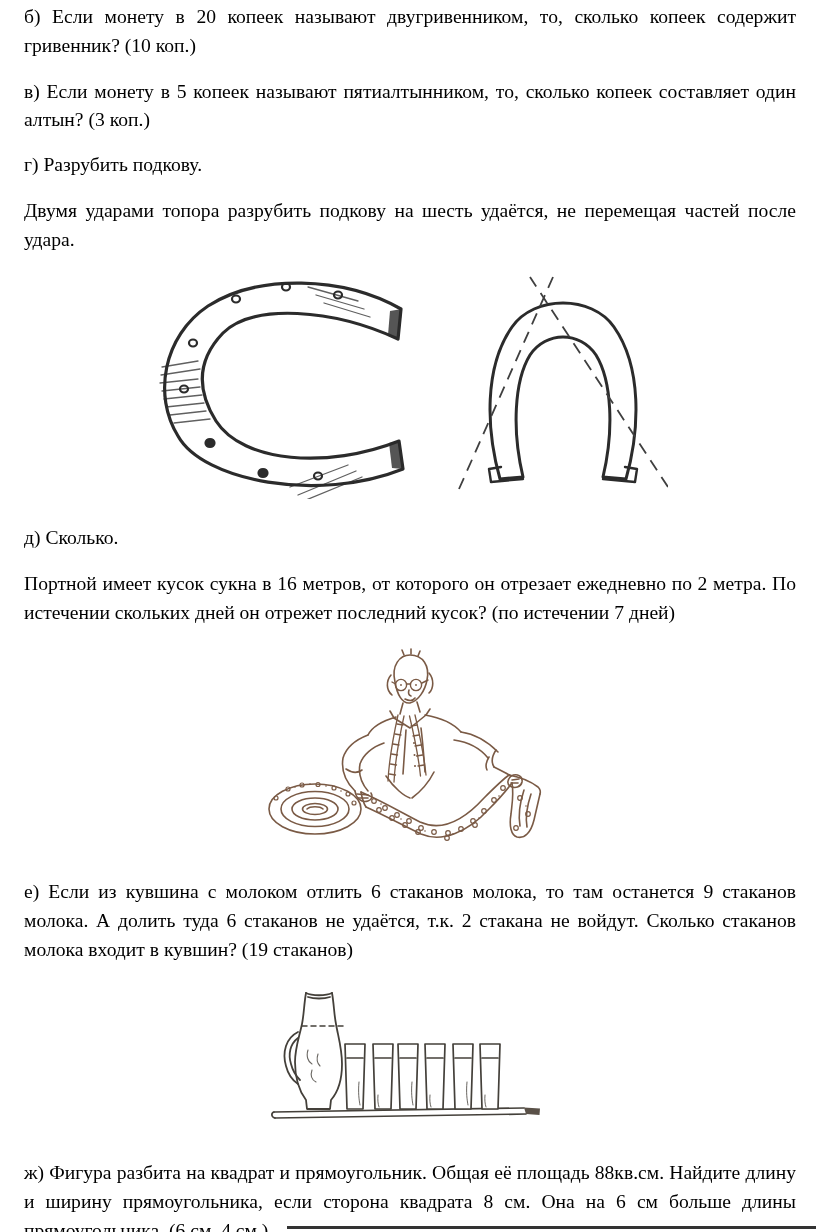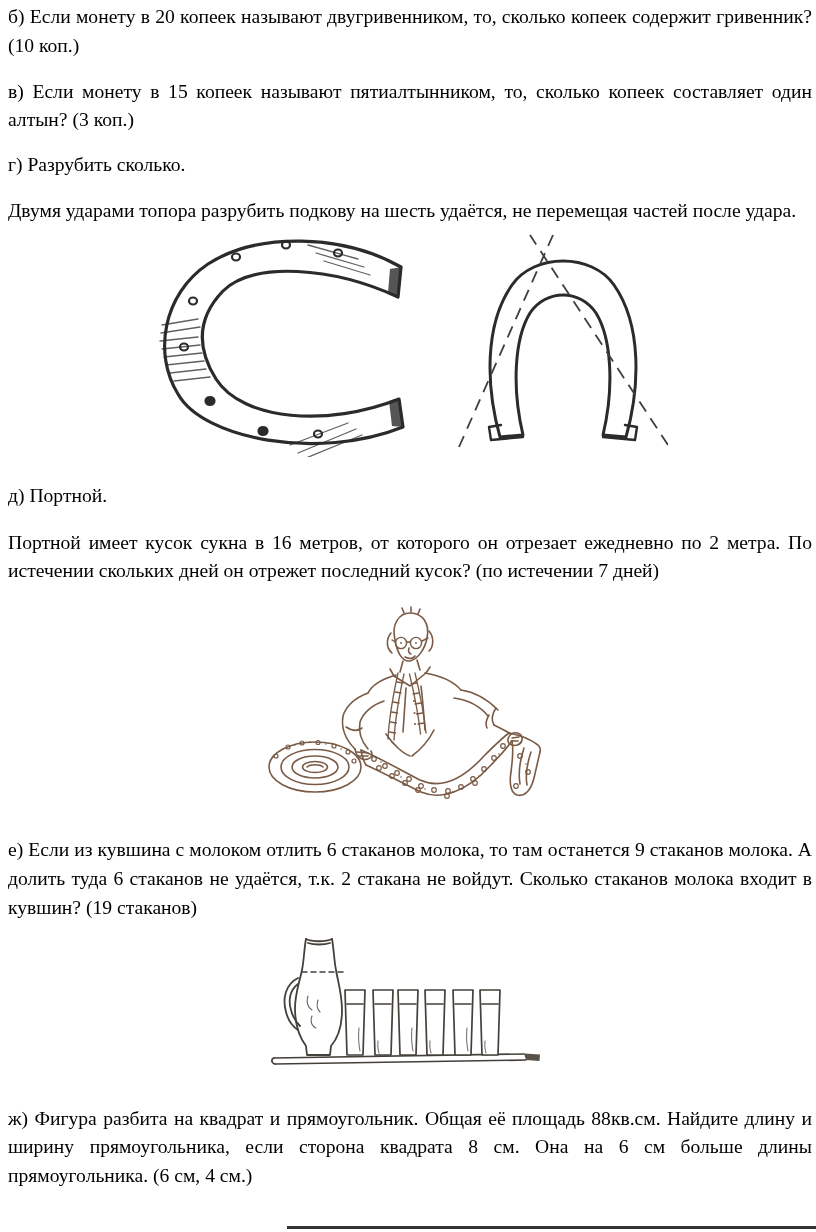--- a/index.html
+++ b/index.html
@@ -2,31 +2,31 @@
 <html><head>
 <meta charset="utf-8">
 <style>
   html,body { margin:0; padding:0; }
   body {
     width:816px; height:1232px; overflow:hidden; position:relative;
     background:#ffffff; color:#000;
     font-family:"Liberation Serif", serif;
     font-size:19.6px; line-height:28.8px;
   }
-  p.para { margin:0; padding:0 4px 0 8px; text-align:justify; }
+  p.para { margin:16px; padding:0 4px 0 8px; text-align:justify; }
   .fig { text-align:center; }
   .fig svg { display:block; margin:0 auto; }
   .bottom-rule { position:absolute; top:1226px; left:287px; right:0; height:3px; background:#333; }
 </style>
 </head>
 <body>
 
 <p class="para" style="margin-top:3px">б) Если монету в 20 копеек называют двугривенником, то, сколько копеек содержит гривенник? (10 коп.)</p>
-<p class="para" style="margin-top:17px">в) Если монету в 15 копеек называют пятиалтынником, то, сколько копеек составляет один алтын? (3 коп.)</p>
-<p class="para" style="margin-top:16px">г) Разрубить сколько.</p>
+<p class="para" style="margin-top:17px">в) Если монету в 5 копеек называют пятиалтынником, то, сколько копеек составляет один алтын? (3 коп.)</p>
+<p class="para" style="margin-top:16px">г) Разрубить подкову.</p>
 <p class="para" style="margin-top:17px">Двумя ударами топора разрубить подкову на шесть удаётся, не перемещая частей после удара.</p>
 
 <div class="fig" style="margin-top:3px">
   <svg width="520" height="228" viewBox="0 0 520 228">
 
     <g stroke="#2b2b2b" fill="none" stroke-linejoin="round" stroke-linecap="round">
       <path fill="#ffffff" stroke-width="3.2" d="M253 38 C195 5 110 3 60 35 C15 65 5 125 30 165 C55 210 170 232 255 198 L251 170 C180 198 95 192 68 150 C48 118 50 88 75 62 C105 32 185 38 250 68 Z"></path>
       <path fill="#2b2b2b" fill-opacity="0.8" stroke="none" d="M242 40 L254 38 L251 67 L240 64 Z"></path>
       <path fill="#2b2b2b" fill-opacity="0.8" stroke="none" d="M241 172 L251 170 L255 198 L244 197 Z"></path>
 
@@ -64,21 +64,21 @@
       <path stroke-width="2.4" d="M353 196 L341 198 L343 211 L375 208"></path>
       <path stroke-width="2.4" d="M477 196 L489 198 L487 211 L455 208"></path>
     </g>
     <g stroke="#3f3f3f" stroke-width="1.8" stroke-dasharray="12 8">
       <path d="M311 218 L405 6"></path>
       <path d="M520 216 L382 6"></path>
     </g>
   </svg>
 </div>
 
-<p class="para" style="margin-top:25px">д) Портной.</p>
+<p class="para" style="margin-top:25px">д) Сколько.</p>
 <p class="para" style="margin-top:18px">Портной имеет кусок сукна в 16 метров, от которого он отрезает ежедневно по 2 метра. По истечении скольких дней он отрежет последний кусок? (по истечении 7 дней)</p>
 
 <div class="fig" style="margin-top:20px">
   <svg width="300" height="196" viewBox="0 0 300 196">
     <g stroke="#7a5a45" fill="none" stroke-width="1.6" stroke-linecap="round" stroke-linejoin="round">
 
       <g>
         <path d="M137 34 C133 17 142 7 152 7 C165 7 172 18 169 32 C167 43 160 53 152 55 C144 56 139 46 137 34"></path>
         <path d="M133 27 C128 33 128 42 134 47"></path>
         <path d="M171 25 C176 31 176 40 171 45"></path>

